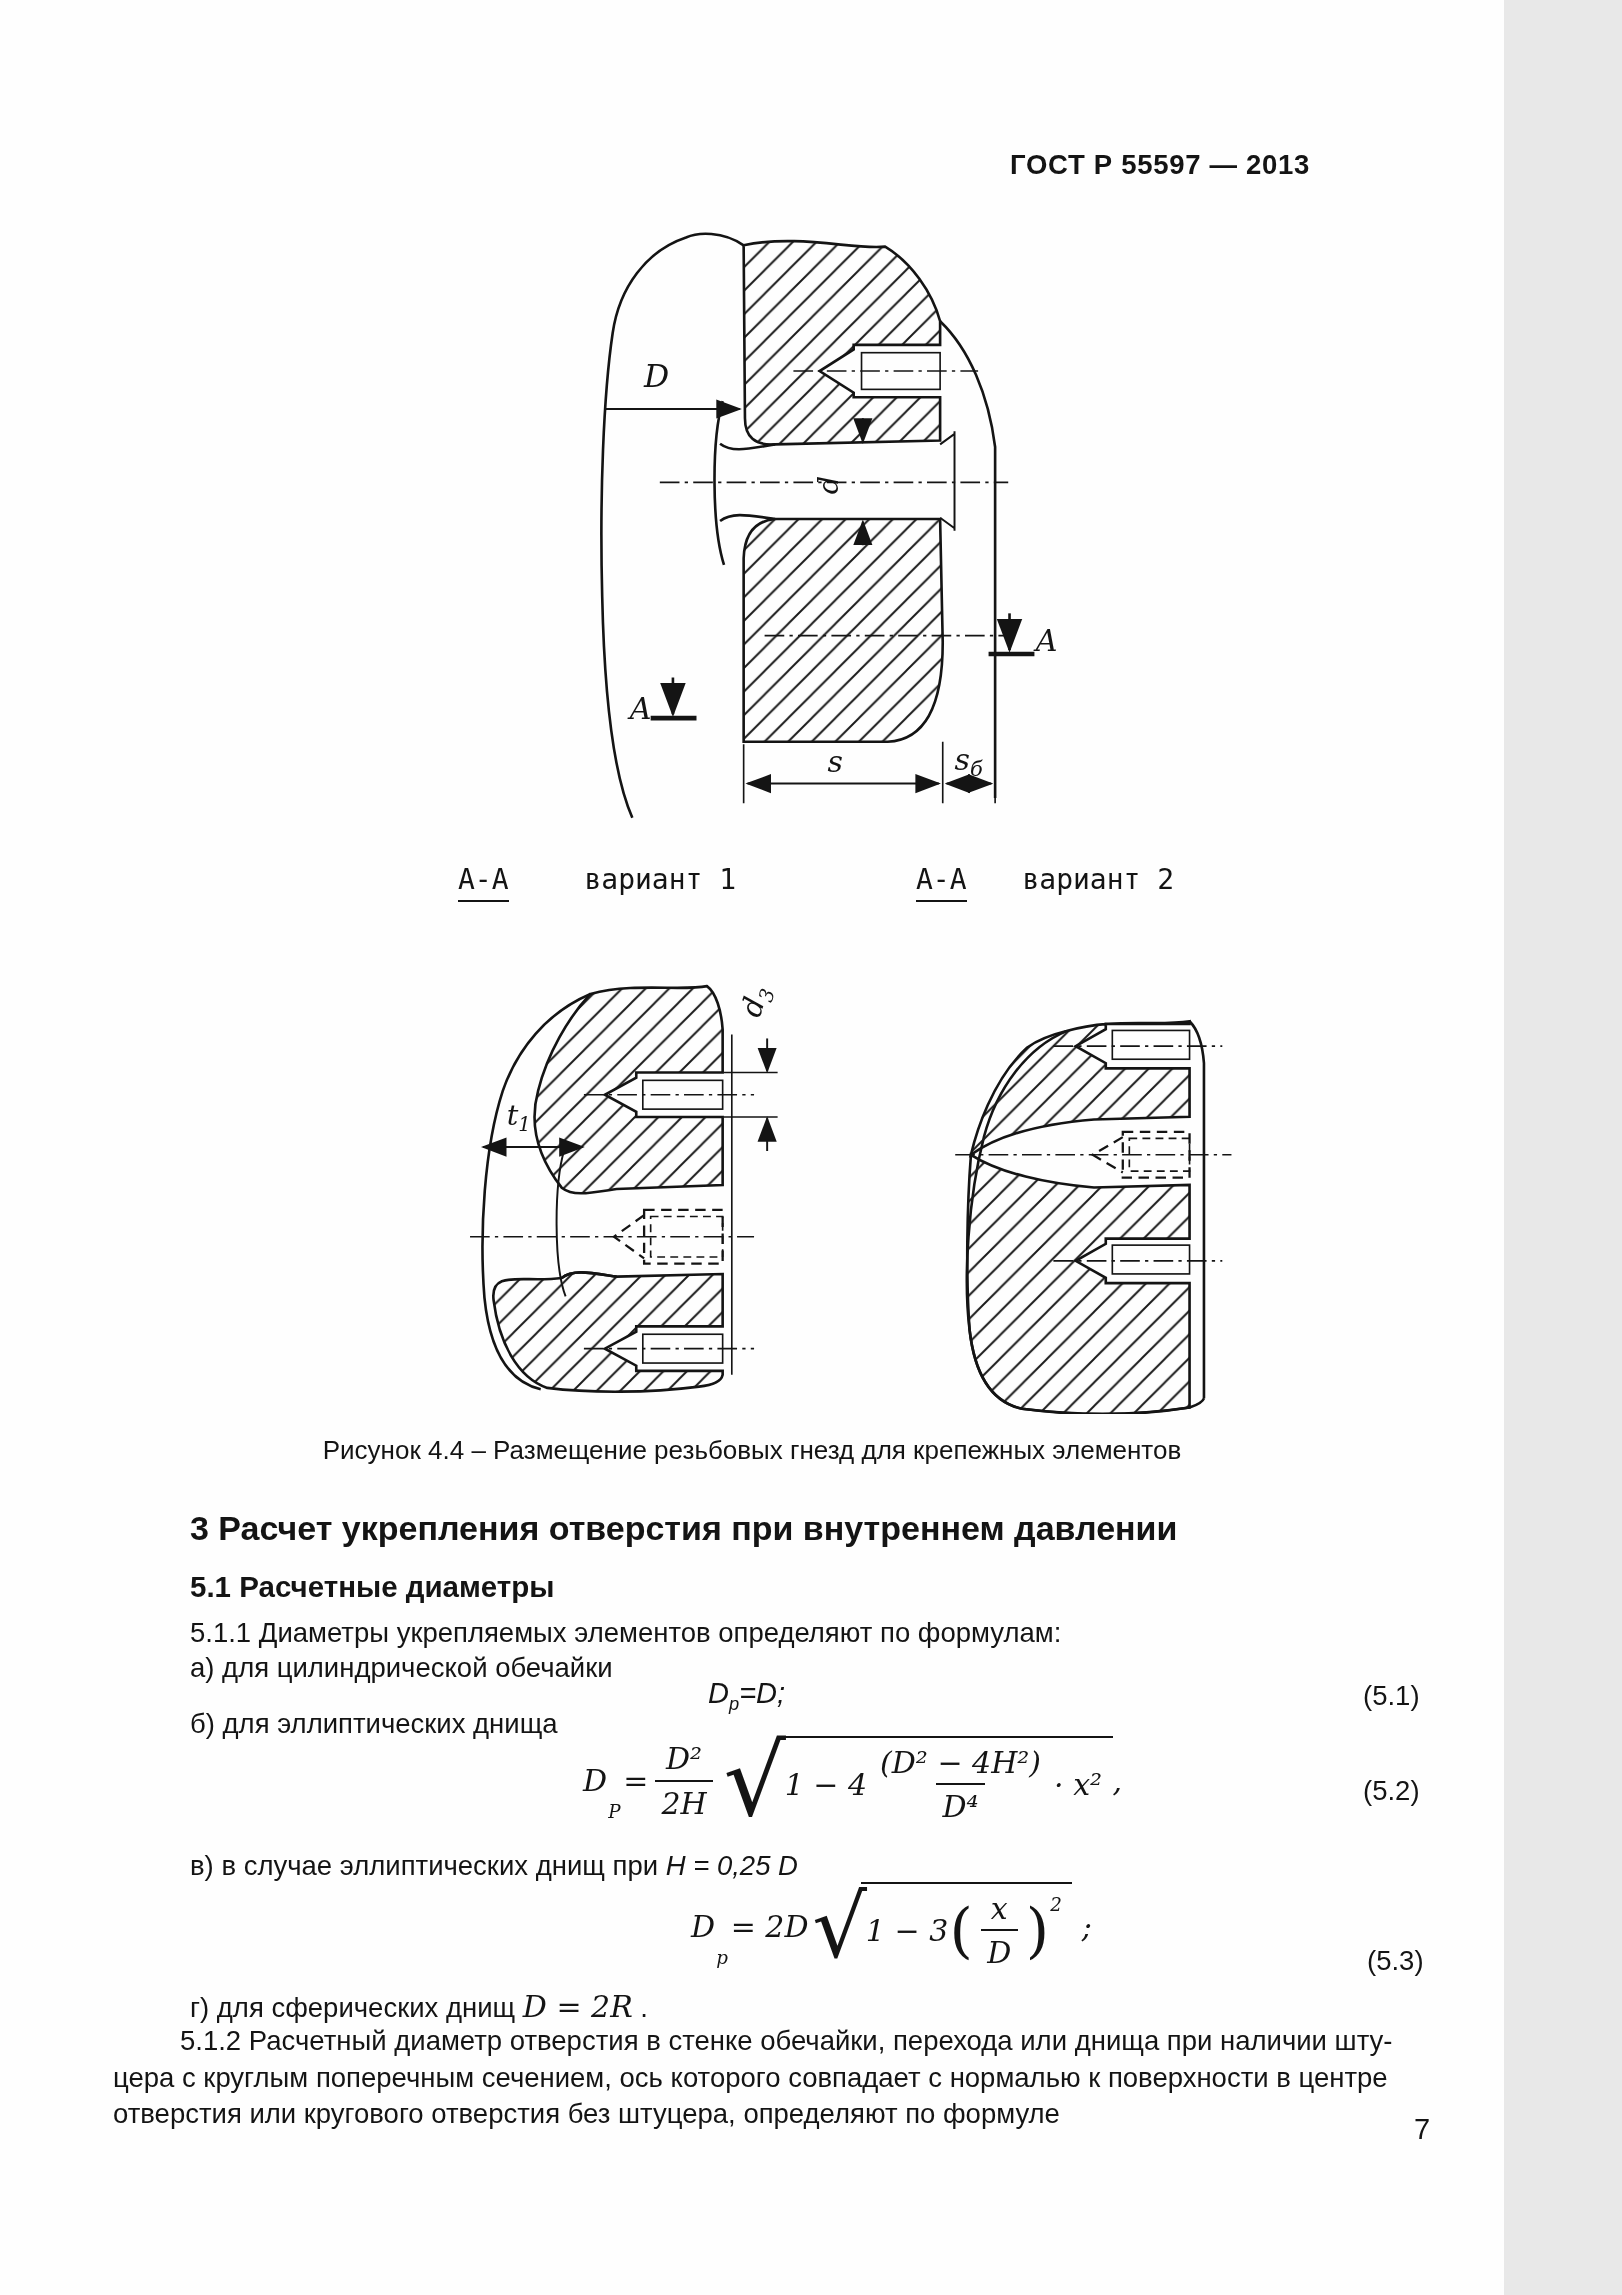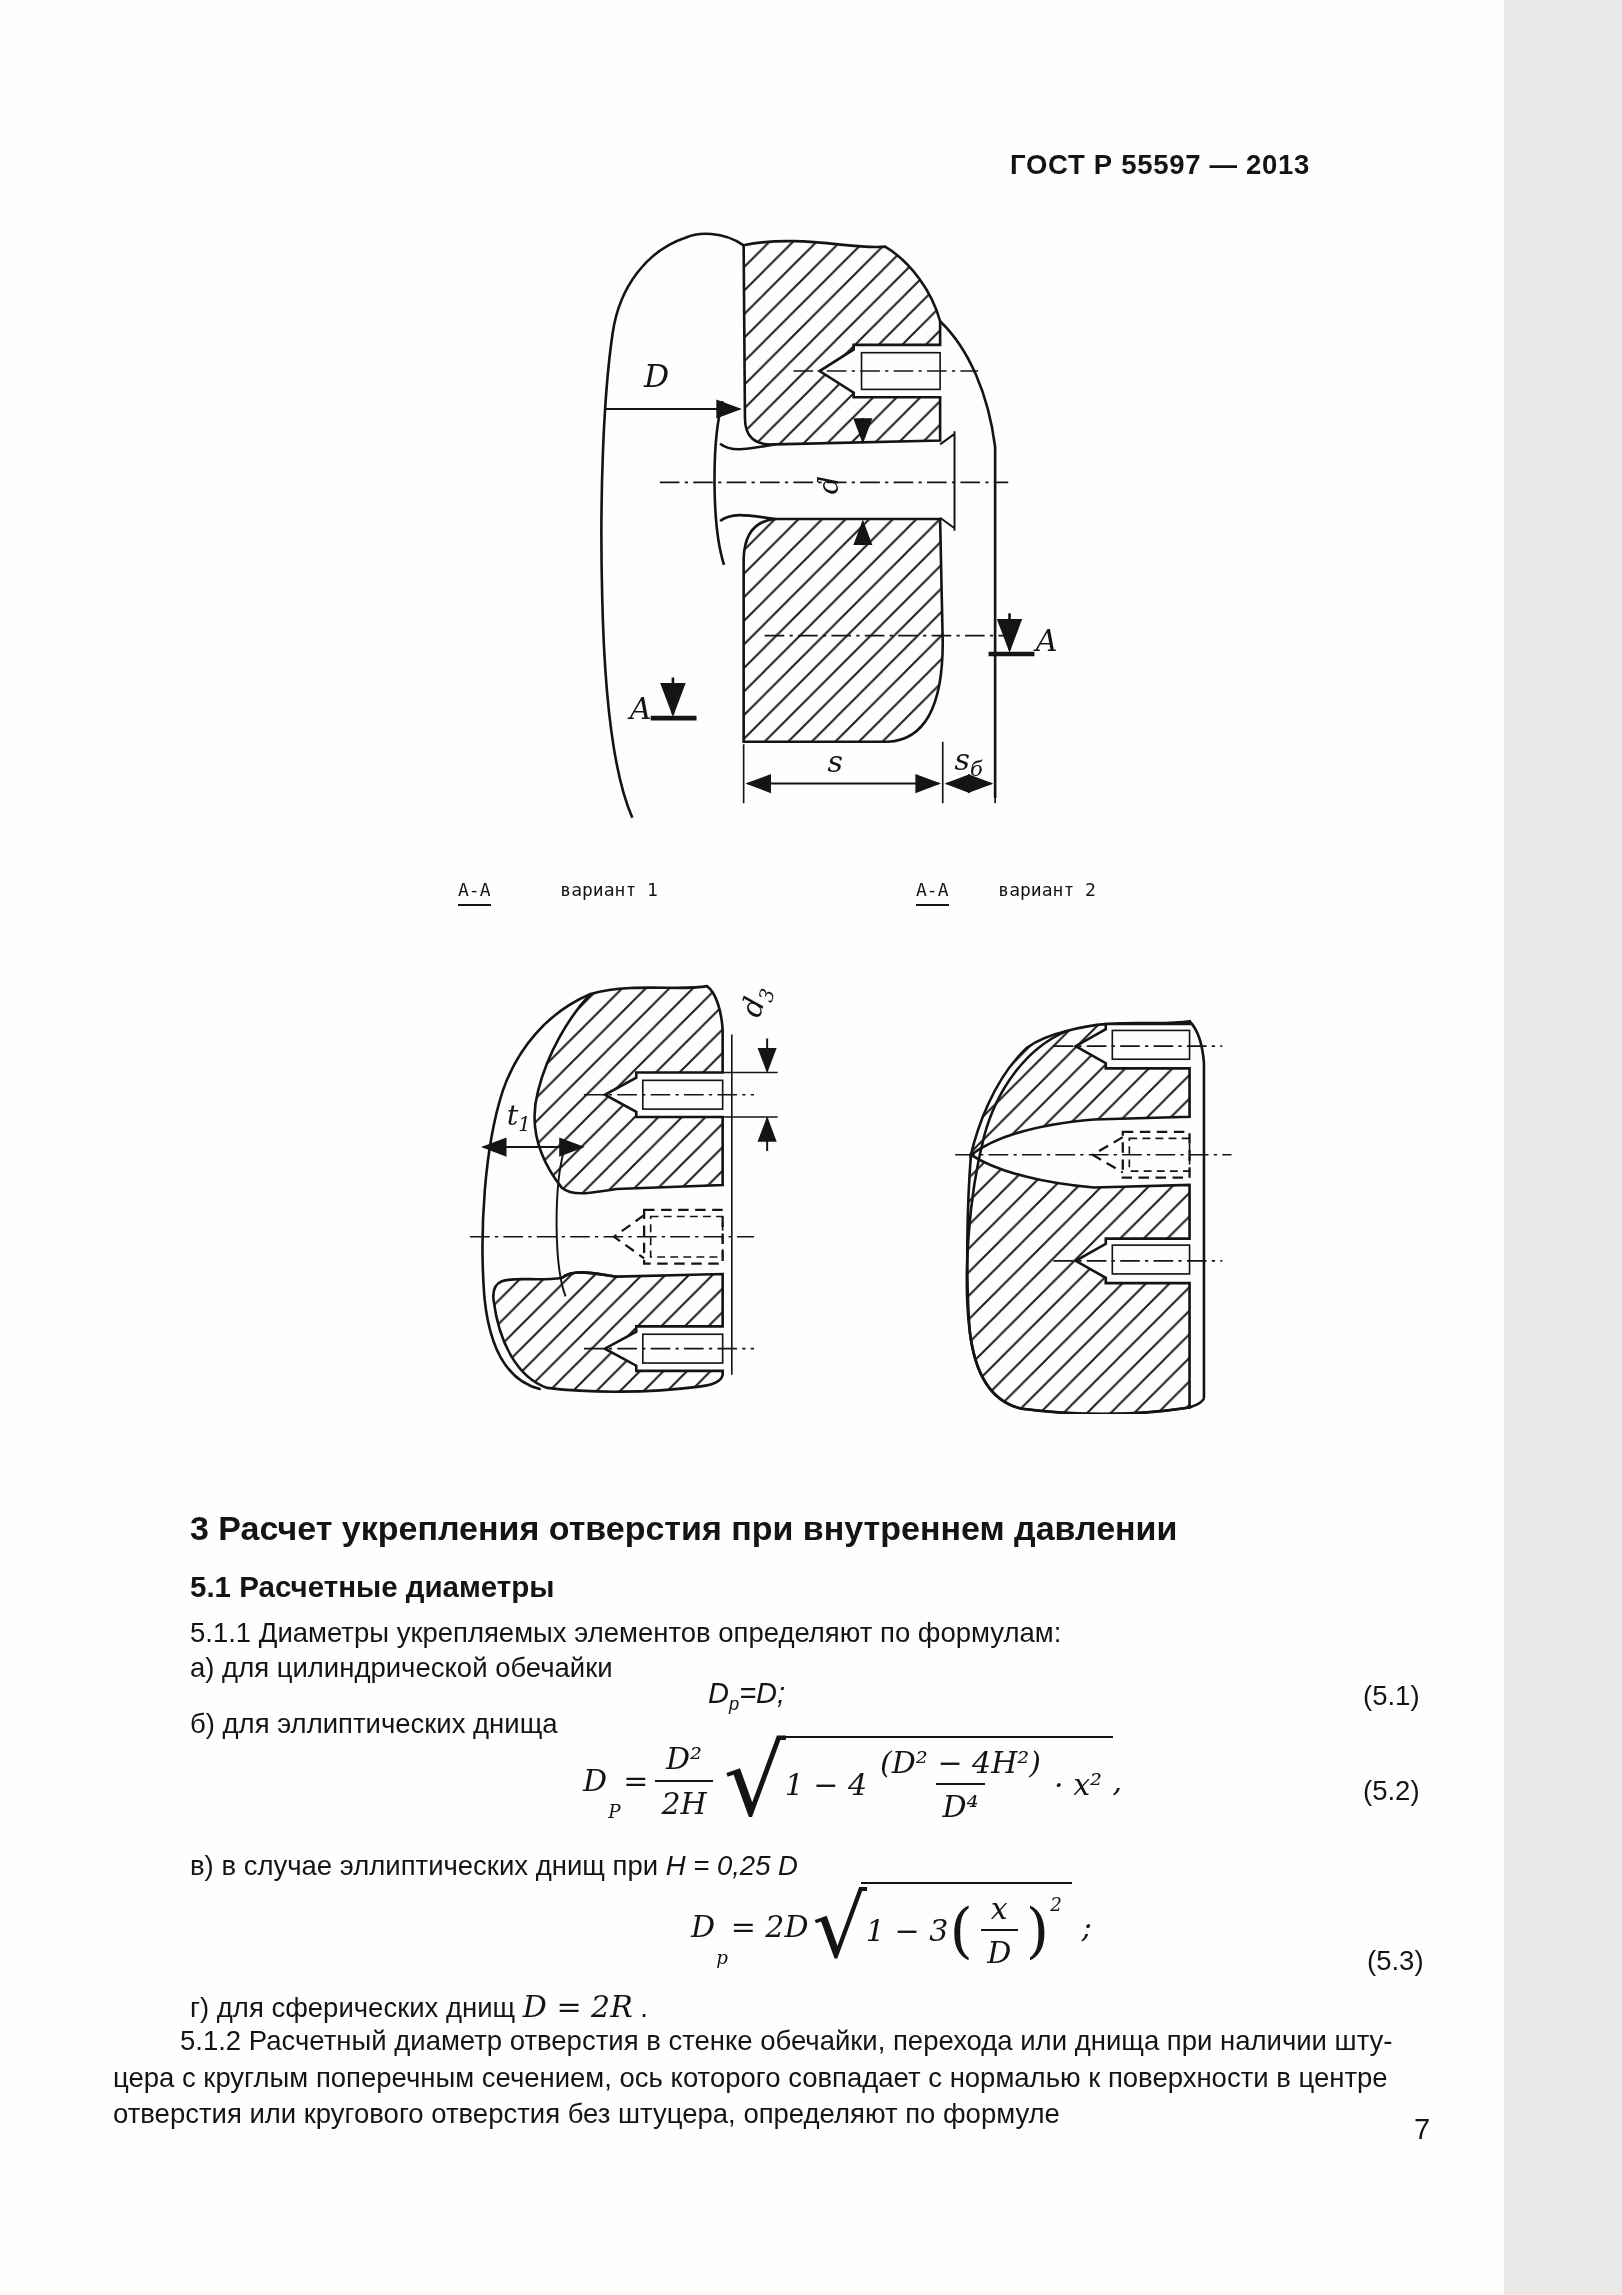--- a/index.html
+++ b/index.html
@@ -5,21 +5,21 @@
   html,body{margin:0;padding:0;background:#e8e8e8;}
   #page{position:relative;width:1504px;height:2295px;background:#fefefe;color:#141414;
         font-family:"Liberation Sans",sans-serif;overflow:hidden;}
   .abs{position:absolute;}
   .doc-num{font-weight:bold;font-size:27.5px;letter-spacing:0.7px;}
   .body-line{font-size:27.5px;white-space:nowrap;}
   .h1{font-weight:bold;font-size:34px;white-space:nowrap;}
   .h2{font-weight:bold;font-size:29.5px;white-space:nowrap;}
   .caption{font-size:26px;text-align:center;width:100%;}
   .eqnum{font-size:27.5px;white-space:nowrap;}
-  .mono{font-family:"DejaVu Sans Mono",monospace;font-size:18px;white-space:nowrap;margin-top:16px;}
+  .mono{font-family:"DejaVu Sans Mono",monospace;font-size:28px;white-space:nowrap;}
   .uline{border-bottom:2.6px solid #141414;padding-bottom:3.9px;}
   .pagenum{font-size:29px;}
   .it{font-style:italic;}
   .serif-math{font-family:"DejaVu Serif",serif;font-style:italic;}
   .sans-math{font-style:italic;font-size:29px;}
   .sans-math .dsub{font-size:18.3px;vertical-align:-6.5px;}
   .math{font-family:"DejaVu Serif",serif;font-style:italic;font-size:30px;
         display:flex;align-items:center;color:#141414;}
   .math .dsub{font-size:18.3px;vertical-align:-9.2px;align-self:flex-end;margin:0 2.6px 3.9px 1.3px;}
   .frac{display:inline-flex;flex-direction:column;align-items:center;margin:0 6.5px;}
@@ -143,20 +143,21 @@
       <rect x="296" y="229" width="102" height="70" stroke-width="3.5" stroke-dasharray="16 10"></rect>
       <path d="M296,237 L250,264 L296,291" stroke-width="3.5" stroke-dasharray="16 10"></path>
       <rect x="306" y="239" width="92" height="50" stroke-width="2.5" stroke-dasharray="12 8"></rect>
 
       <path d="M190,98 L448,98" stroke-width="2.5" stroke-dasharray="30 8 5 8"></path>
       <path d="M40,264 L462,264" stroke-width="2.5" stroke-dasharray="30 8 5 8"></path>
       <path d="M190,426 L448,426" stroke-width="2.5" stroke-dasharray="30 8 5 8"></path>
     </g>
   </svg>
 
+  <div class="abs caption" style="top:1435px;left:0;">Рисунок 4.4 – Размещение резьбовых гнезд для крепежных элементов</div>
 
   <div class="abs h1" style="left:190px;top:1509px;">3 Расчет укрепления отверстия при внутреннем давлении</div>
   <div class="abs h2" style="left:190px;top:1570px;">5.1 Расчетные диаметры</div>
   <div class="abs body-line" style="left:190px;top:1617px;">5.1.1 Диаметры укрепляемых элементов определяют по формулам:</div>
   <div class="abs body-line" style="left:190px;top:1652px;">а) для цилиндрической обечайки</div>
 
   <div class="abs sans-math" style="left:708px;top:1677px;">
     <span>D</span><span class="dsub">p</span><span>=D;</span>
   </div>
   <div class="abs eqnum" style="left:1363px;top:1680px;">(5.1)</div>

